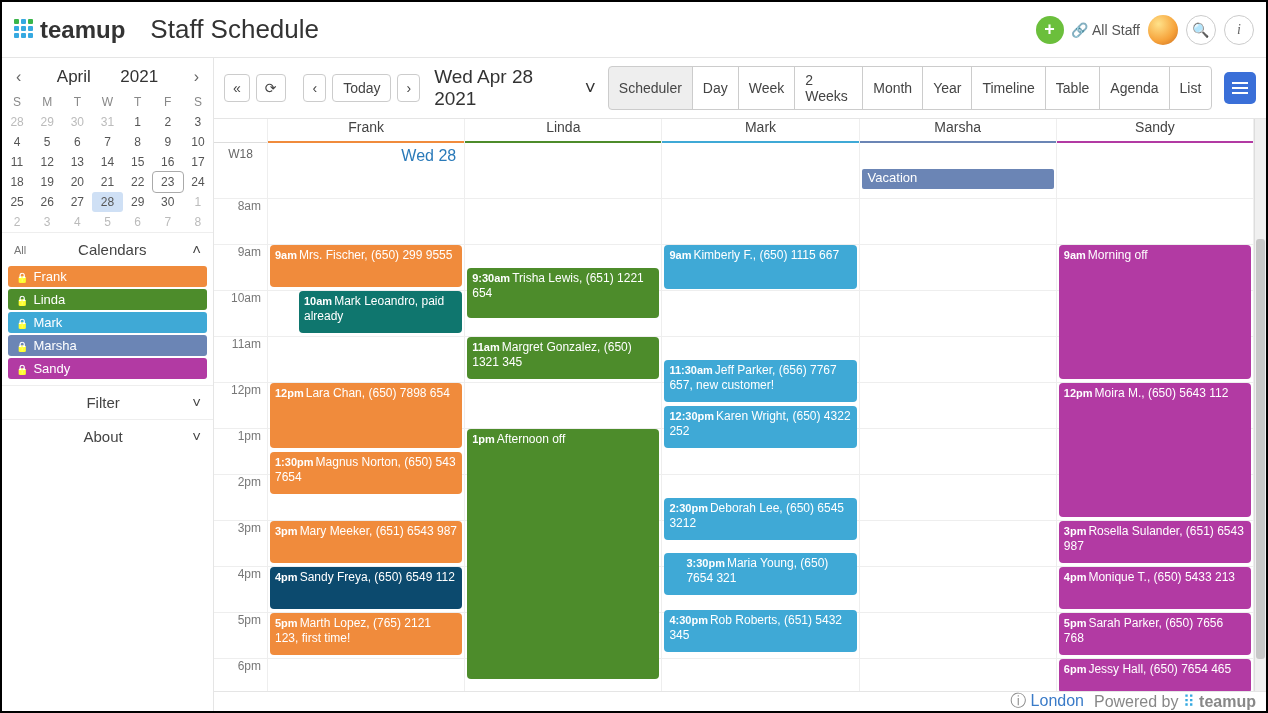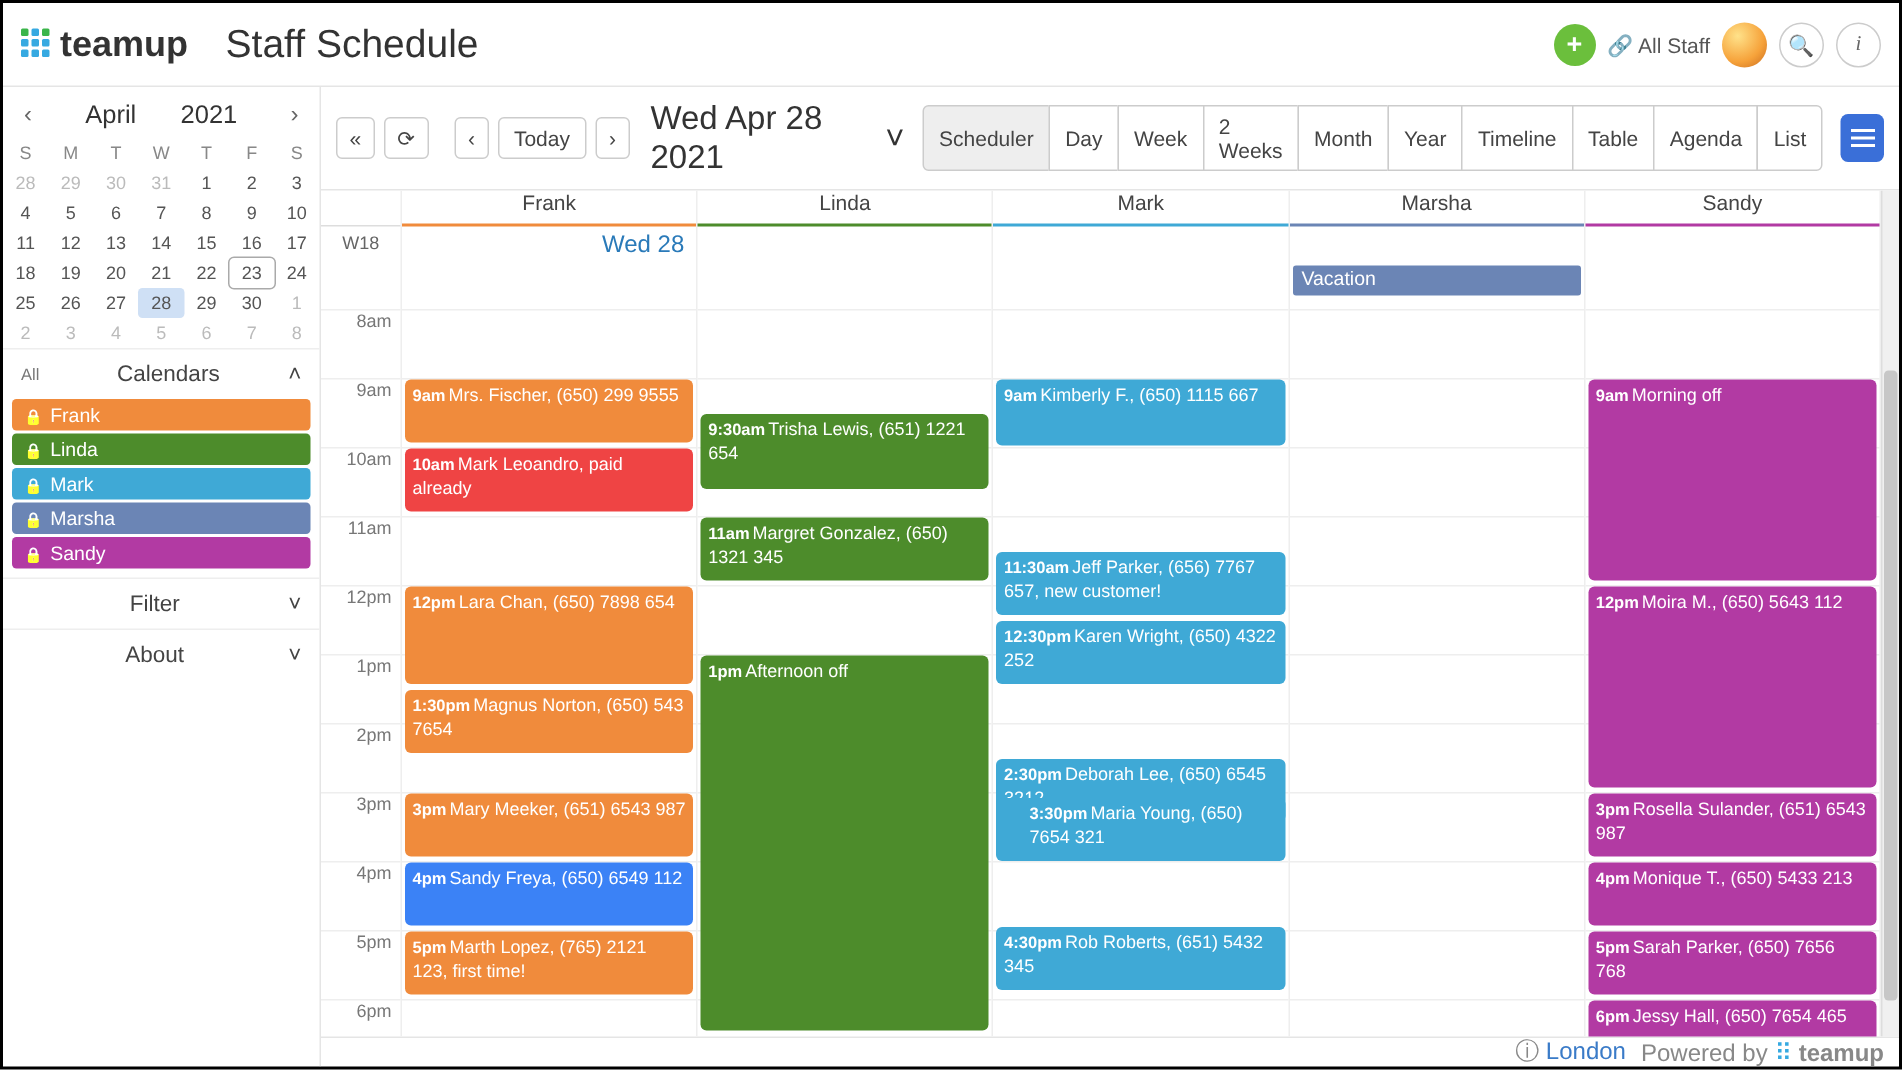--- a/index.html
+++ b/index.html
@@ -33,21 +33,21 @@
 .side-head .lbl { flex: 1; text-align: center; }
 .side-head .all { font-size: 11px; color: #777; margin-right: 6px; }
 .cal-list { padding: 0 6px 6px; display: flex; flex-direction: column; gap: 2px; }
 .cal-item { color: #fff; font-size: 13px; padding: 3px 8px; border-radius: 3px; display: flex; align-items: center; gap: 5px; cursor: pointer; }
 .lock-icon::before { content: "🔒"; font-size: 10px; filter: brightness(3); }
 .main { flex: 1; display: flex; flex-direction: column; overflow: hidden; }
 .toolbar { display: flex; align-items: center; gap: 6px; padding: 8px 10px; border-bottom: 1px solid #e5e5e5; }
 .tbtn { border: 1px solid #ccc; background: #fff; border-radius: 4px; padding: 5px 10px; font-size: 14px; color: #444; cursor: pointer; display: flex; align-items: center; }
 .tbtn.icon-only { padding: 5px 8px; }
 .tbtn.active { background: #eee; }
-.date-display { font-size: 22px; color: #333; display: flex; align-items: center; gap: 6px; margin-left: 8px; cursor: pointer; }
+.date-display { font-size: 19px; color: #333; display: flex; align-items: center; gap: 6px; margin-left: 8px; cursor: pointer; }
 .spacer { flex: 1; }
 .views { display: flex; gap: 0; }
 .views .tbtn { border-radius: 0; margin-left: -1px; }
 .views .tbtn:first-child { border-radius: 4px 0 0 4px; margin-left: 0; }
 .views .tbtn:last-child { border-radius: 0 4px 4px 0; }
 .menu-blue { width: 32px; height: 32px; background: #3a6fd8; border-radius: 5px; display: flex; align-items: center; justify-content: center; cursor: pointer; margin-left: 6px; }
 .menu-blue span { width: 16px; height: 2px; background: #fff; position: relative; }
 .menu-blue span::before, .menu-blue span::after { content:""; position:absolute; left:0; width:16px; height:2px; background:#fff; }
 .menu-blue span::before { top:-5px; } .menu-blue span::after { top:5px; }
 .grid { flex: 1; display: flex; overflow: hidden; position: relative; }
@@ -285,25 +285,25 @@
               <div class="hour"></div>
               <div class="hour"></div>
               <div class="hour"></div>
               <div class="hour"></div>
               <div class="hour"></div>
               <div class="hour"></div>
               <div class="hour"></div>
               <div class="hour"></div>
               <div class="hour"></div>
               <div class="ev" style="background: rgb(240, 139, 60); top: 46px; height: 42px;"><span class="t">9am</span><span>Mrs. Fischer, (650) 299 9555</span></div>
-              <div class="ev" style="background: #ef4444; top: 92px; height: 42px;"><span class="t">10am</span><span>Mark Leoandro, paid already</span></div>
+              <div class="ev" style="background: #0f766e; top: 92px; height: 42px; margin-left: 29px;"><span class="t">10am</span><span>Mark Leoandro, paid already</span></div>
               <div class="ev" style="background: rgb(240, 139, 60); top: 184px; height: 65px;"><span class="t">12pm</span><span>Lara Chan, (650) 7898 654</span></div>
               <div class="ev" style="background: rgb(240, 139, 60); top: 253px; height: 42px;"><span class="t">1:30pm</span><span>Magnus Norton, (650) 543 7654</span></div>
               <div class="ev" style="background: rgb(240, 139, 60); top: 322px; height: 42px;"><span class="t">3pm</span><span>Mary Meeker, (651) 6543 987</span></div>
-              <div class="ev" style="background: #3b82f6; top: 368px; height: 42px;"><span class="t">4pm</span><span>Sandy Freya, (650) 6549 112</span></div>
+              <div class="ev" style="background: #0c4a6e; top: 368px; height: 42px;"><span class="t">4pm</span><span>Sandy Freya, (650) 6549 112</span></div>
               <div class="ev" style="background: rgb(240, 139, 60); top: 414px; height: 42px;"><span class="t">5pm</span><span>Marth Lopez, (765) 2121 123, first time!</span></div>
             </div>
           </div>
           <div class="col">
             <div class="col-head" style="border-bottom-color: rgb(77, 140, 43);">Linda</div>
             <div class="allday"></div>
             <div class="hours">
               <div class="hour"></div>
               <div class="hour"></div>
               <div class="hour"></div>
@@ -332,21 +332,21 @@
               <div class="hour"></div>
               <div class="hour"></div>
               <div class="hour"></div>
               <div class="hour"></div>
               <div class="hour"></div>
               <div class="hour"></div>
               <div class="ev" style="background: rgb(63, 169, 214); top: 46px; height: 44px;"><span class="t">9am</span><span>Kimberly F., (650) 1115 667</span></div>
               <div class="ev" style="background: rgb(63, 169, 214); top: 161px; height: 42px;"><span class="t">11:30am</span><span>Jeff Parker, (656) 7767 657, new customer!</span></div>
               <div class="ev" style="background: rgb(63, 169, 214); top: 207px; height: 42px;"><span class="t">12:30pm</span><span>Karen Wright, (650) 4322 252</span></div>
               <div class="ev" style="background: rgb(63, 169, 214); top: 299px; height: 42px;"><span class="t">2:30pm</span><span>Deborah Lee, (650) 6545 3212</span></div>
-              <div class="ev" style="background: rgb(63, 169, 214); top: 325px; height: 42px; padding-left: 22px;"><span class="t">3:30pm</span><span>Maria Young, (650) 7654 321</span></div>
+              <div class="ev" style="background: rgb(63, 169, 214); top: 354px; height: 42px; padding-left: 22px;"><span class="t">3:30pm</span><span>Maria Young, (650) 7654 321</span></div>
               <div class="ev" style="background: rgb(63, 169, 214); top: 391px; height: 42px; margin-top: 20px;"><span class="t">4:30pm</span><span>Rob Roberts, (651) 5432 345</span></div>
             </div>
           </div>
           <div class="col">
             <div class="col-head" style="border-bottom-color: rgb(107, 133, 181);">Marsha</div>
             <div class="allday">
               <div class="allday-ev">Vacation</div>
             </div>
             <div class="hours">
               <div class="hour"></div>

